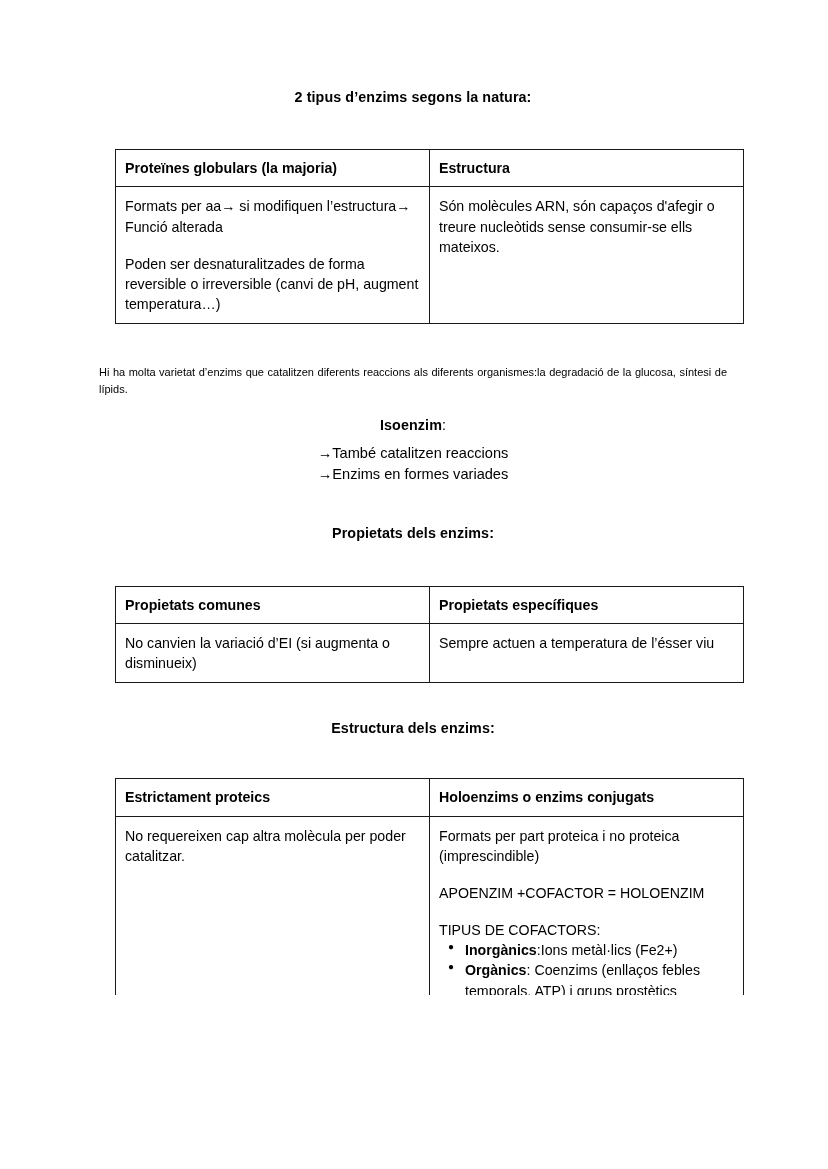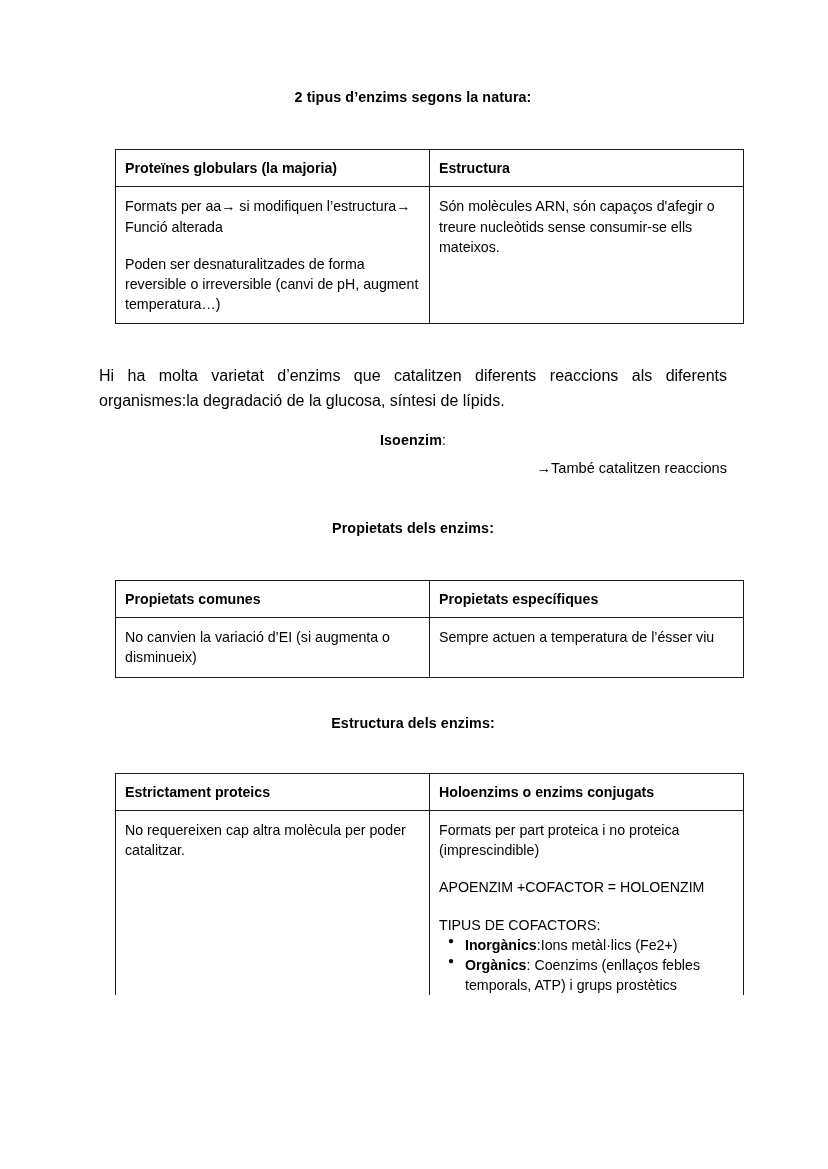--- a/index.html
+++ b/index.html
@@ -34,31 +34,31 @@
   .section-heading {
     text-align: center;
     font-size: 14.3px;
     font-weight: bold;
     line-height: 1.35;
     letter-spacing: 0.1px;
     margin: 0;
   }
 
   .para {
-    font-size: 16px;
+    font-size: 11px;
     line-height: 1.52;
     text-align: justify;
     margin: 0;
   }
 
   .arrow-line {
     font-size: 14.6px;
     line-height: 1.42;
     margin: 0;
-    text-align: right;
+    text-align: center;
   }
 
   table.doc-table {
     width: 628px;
     border-collapse: collapse;
     table-layout: fixed;
     margin: 16px;
     background: #ffffff;
   }
   table.doc-table td,
@@ -147,20 +147,21 @@
 
     <p class="para">Hi ha molta varietat d’enzims que catalitzen diferents reaccions als diferents organismes:la degradació de la glucosa, síntesi de lípids.</p>
 
     <div class="spacer-18"></div>
 
     <div class="section-heading"><span>Isoenzim</span><span style="font-weight:normal">:</span></div>
 
     <div class="spacer-8"></div>
 
     <p class="arrow-line">→També catalitzen reaccions</p>
+    <p class="arrow-line">→Enzims en formes variades</p>
 
     <div class="spacer-40"></div>
 
     <div class="section-heading">Propietats dels enzims:</div>
 
     <div class="spacer-26"></div>
 
     <table class="doc-table">
       <colgroup>
           <col class="c1">

